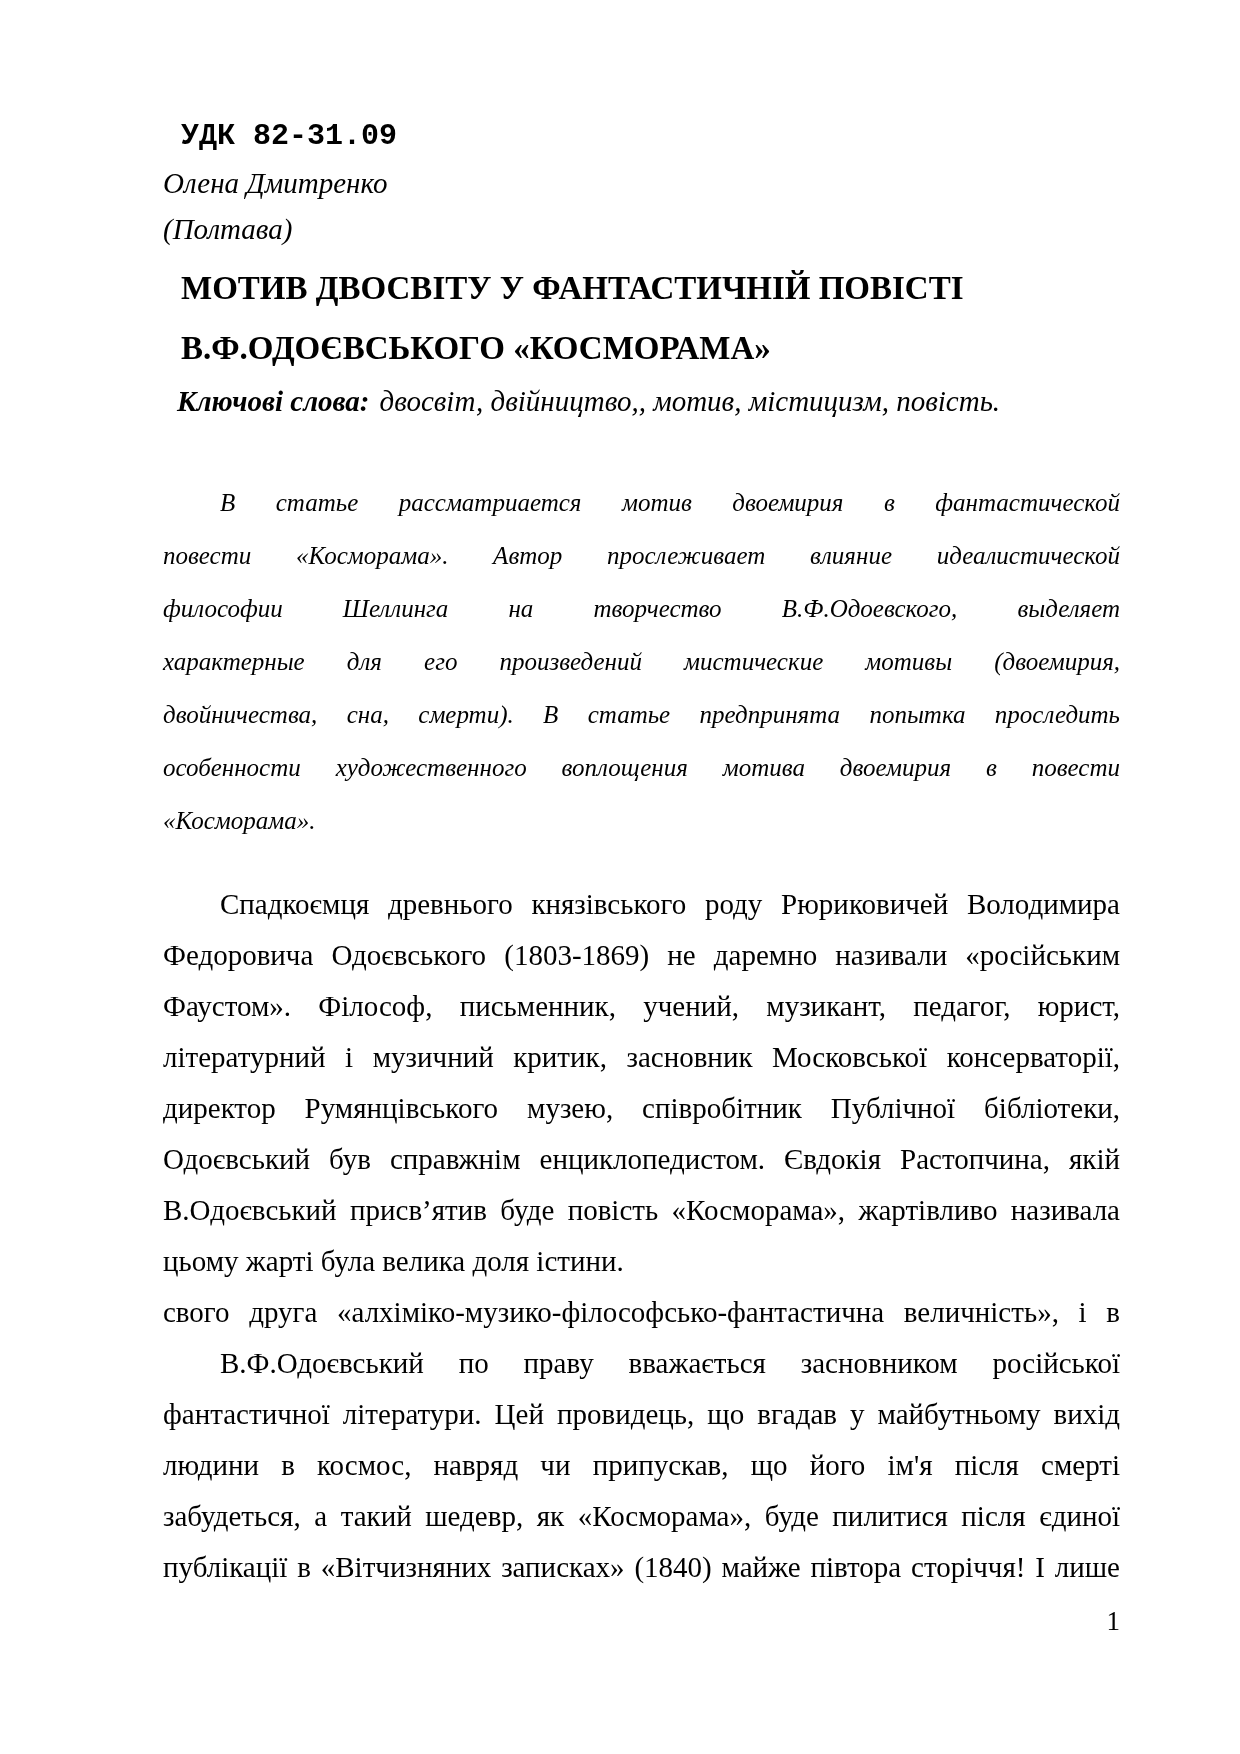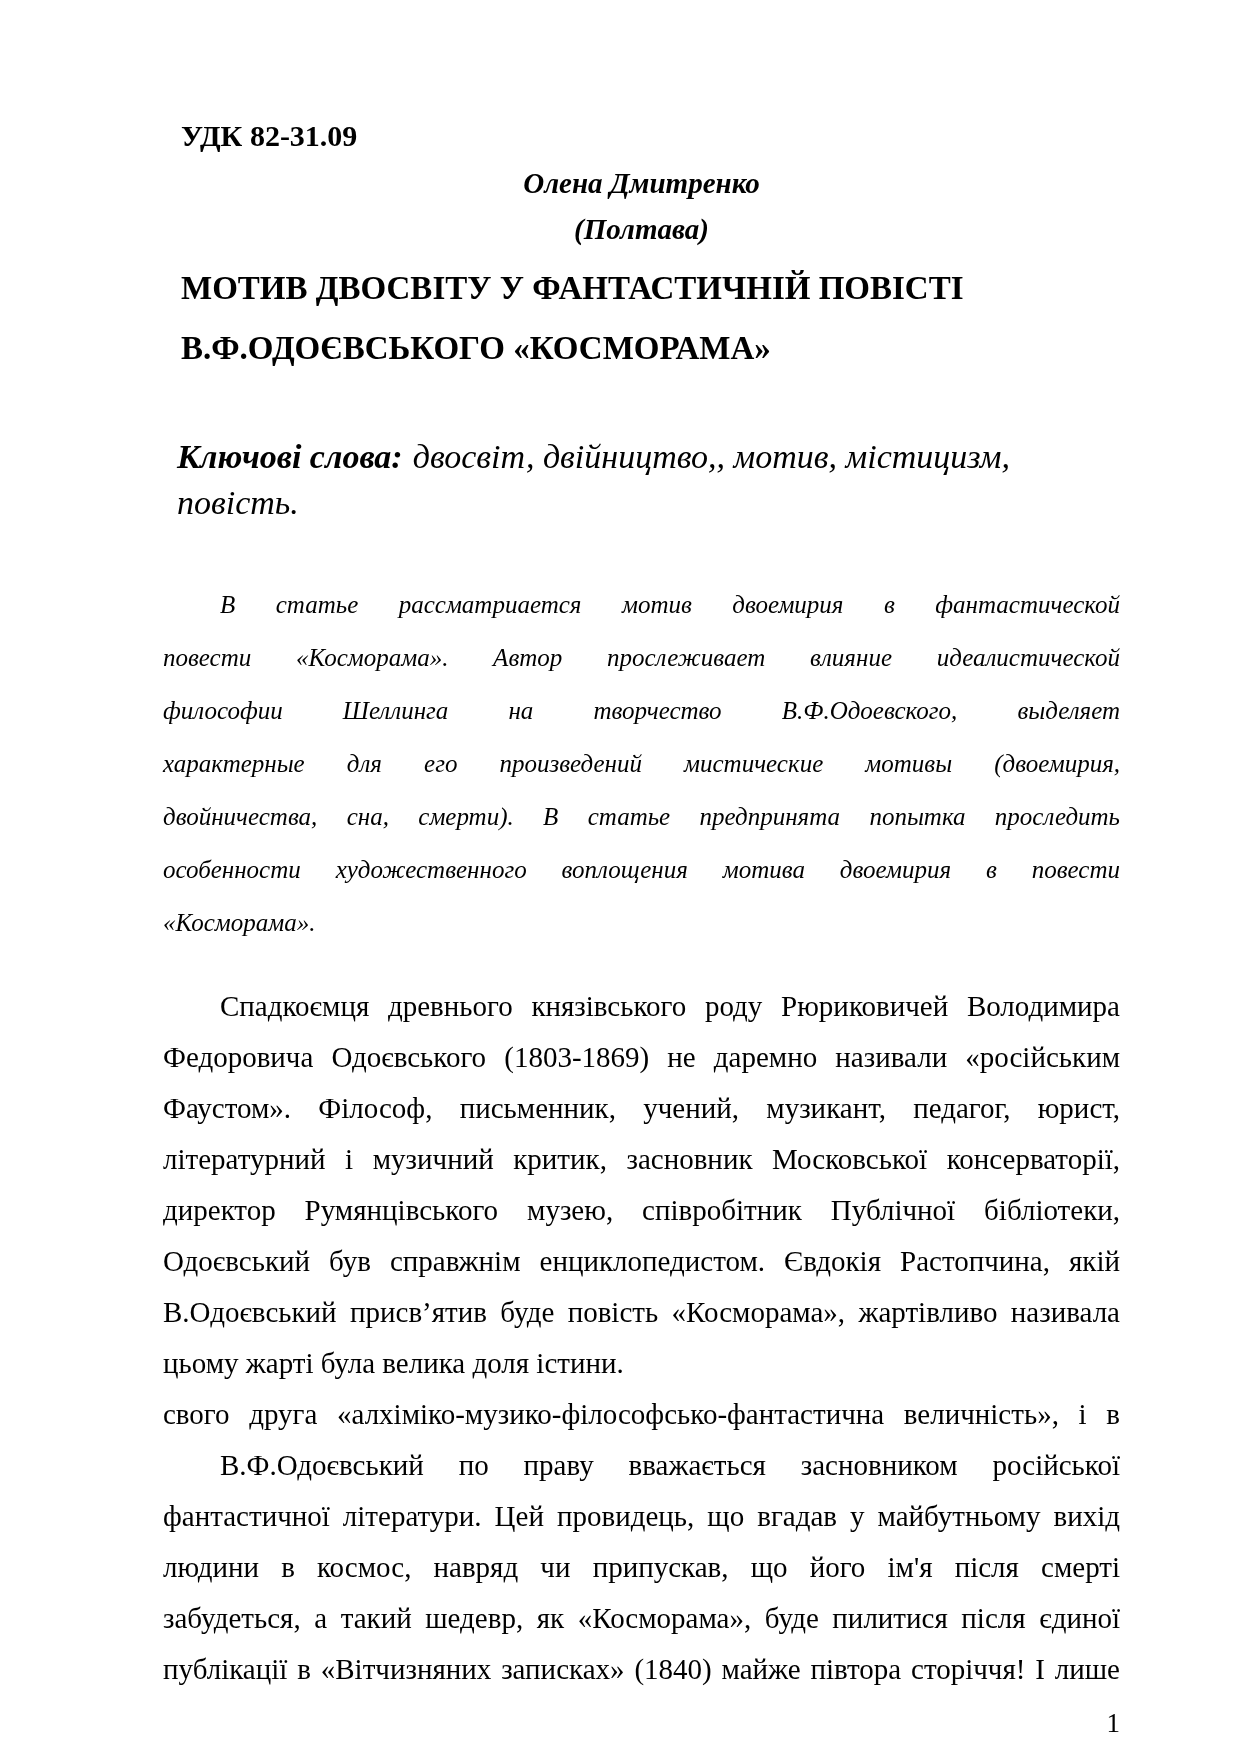--- a/index.html
+++ b/index.html
@@ -13,38 +13,38 @@
     font-family: "Liberation Serif", "DejaVu Serif", serif;
     box-sizing: border-box;
     padding: 112px 120px 0 163px;
     overflow: hidden;
   }
   .udc {
     font-size: 30px;
     font-weight: bold;
     line-height: 48px;
     padding-left: 18px;
+    font-family: Liberation Mono, monospace;
   }
   .byline {
     font-size: 29px;
-    font-weight: bold;
+    font-weight: normal;
     font-style: italic;
     line-height: 46px;
-    text-align: center;
+    text-align: left;
   }
   .title {
     margin-top: 6px;
     font-size: 33px;
     font-weight: bold;
     line-height: 60px;
     padding-left: 18px;
   }
   .keywords {
-    margin-top: 56px;
-    font-size: 34px;
+    font-size: 29px;
     line-height: 46px;
     padding-left: 14px;
   }
   .keywords .kw-label {
     font-weight: bold;
     font-style: italic;
   }
   .keywords .kw-text {
     font-style: italic;
     margin-left: 10px;

